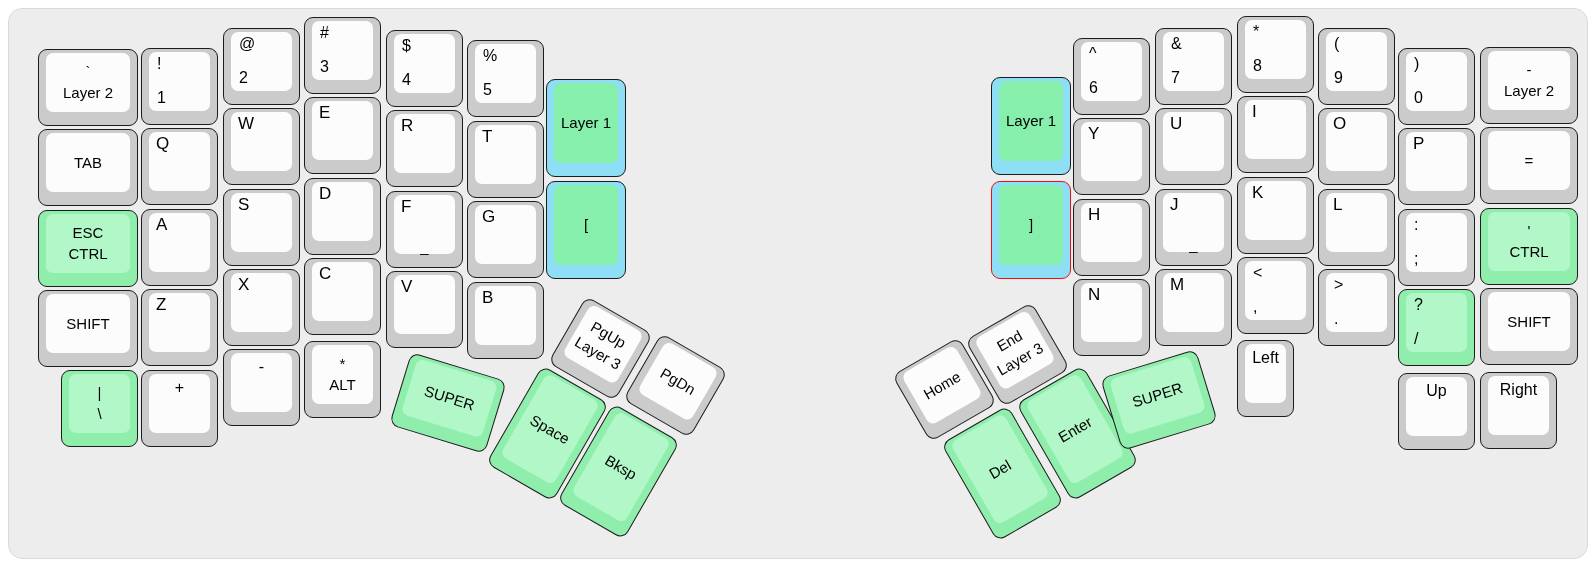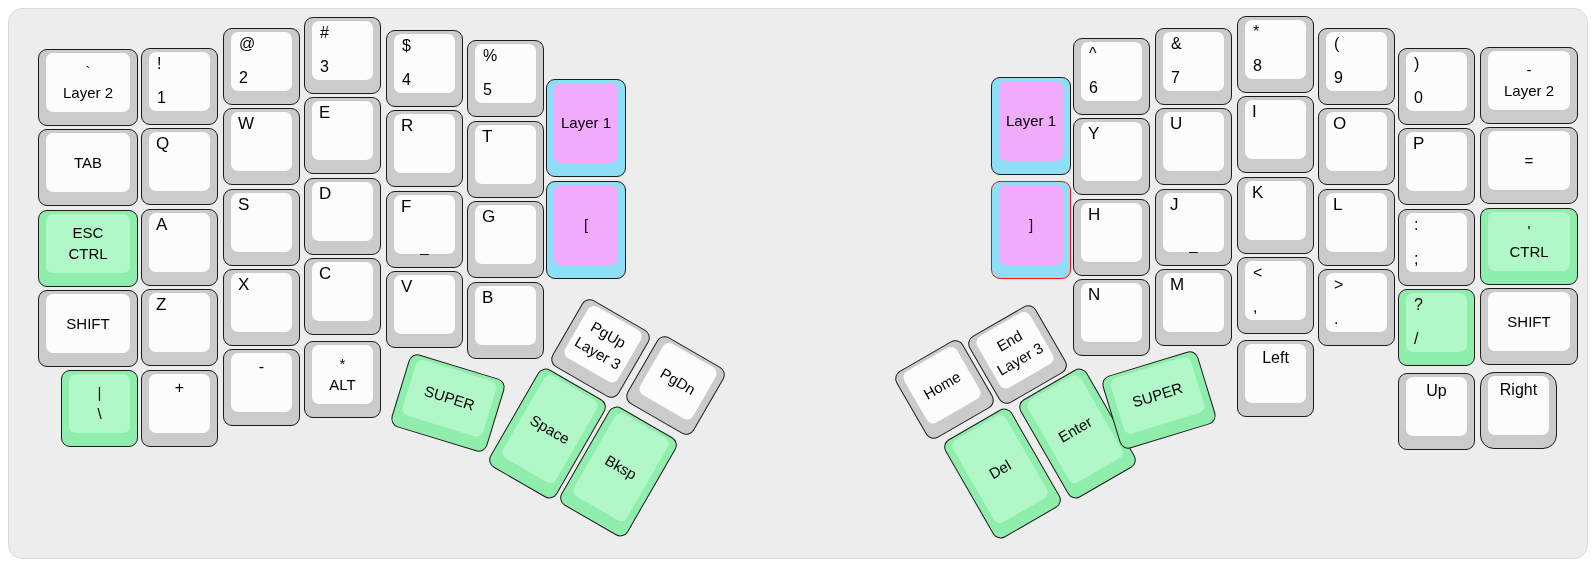--- a/index.html
+++ b/index.html
@@ -22,21 +22,21 @@
   .key.gray{background:#cbcbcb}
   .key.green{background:#90eeac}
   .key.blue{background:#8edff5}
   .key.hl{border-color:#ee1111}
   .cap{
     position:absolute;left:7px;right:7px;top:3px;bottom:13px;
     border-radius:7px;
   }
   .gray .cap{background:#fcfcfc}
   .green .cap{background:#b1f7c8}
-  .blue .cap{background:#f0abfc}
+  .blue .cap{background:#86efac}
   .legends{
     position:absolute;left:3px;right:3px;top:2px;bottom:2px;
     display:flex;flex-direction:column;color:#000;
   }
   .legends.center{align-items:center;justify-content:center;gap:3px}
   .legends.tc{align-items:center;justify-content:flex-start;padding-top:3px}
   .legends.tl{align-items:flex-start;justify-content:flex-start;padding:1px 0 0 4px}
   .legends.pair{align-items:flex-start;justify-content:flex-start;padding:1px 0 0 5px;gap:17px}
   .lg{white-space:nowrap;line-height:17px;font-size:16px}
   .center .lg{font-size:15px;line-height:18px}
@@ -405,21 +405,21 @@
       </div>
     </div>
     <div class="key gray" style="left: 1237px; top: 257px; width: 77px; height: 77px; z-index: 49;">
       <div class="cap">
         <div class="legends pair">
           <span class="lg l0">&lt;</span>
           <span class="lg l1">,</span>
         </div>
       </div>
     </div>
-    <div class="key gray" style="left: 1237px; top: 340px; width: 77px; height: 77px; z-index: 50;">
+    <div class="key gray" style="left: 1237px; top: 340px; width: 57px; height: 77px; z-index: 50;">
       <div class="cap">
         <div class="legends tc">
           <span class="lg l0">Left</span>
         </div>
       </div>
     </div>
     <div class="key gray" style="left: 1318px; top: 28px; width: 77px; height: 77px; z-index: 51;">
       <div class="cap">
         <div class="legends pair">
           <span class="lg l0">(</span>
@@ -510,21 +510,21 @@
         </div>
       </div>
     </div>
     <div class="key gray" style="left: 1480px; top: 288px; width: 98px; height: 77px; z-index: 64;">
       <div class="cap">
         <div class="legends center">
           <span class="lg l0">SHIFT</span>
         </div>
       </div>
     </div>
-    <div class="key gray" style="left: 1480px; top: 372px; width: 77px; height: 77px; z-index: 65; border-radius: 14px;">
+    <div class="key gray" style="left: 1480px; top: 372px; width: 77px; height: 77px; z-index: 65;">
       <div class="cap">
         <div class="legends tc">
           <span class="lg l0">Right</span>
         </div>
       </div>
     </div>
     <div class="key gray" style="left: 906px; top: 351px; width: 77px; height: 77px; z-index: 66; transform: rotate(-30deg);">
       <div class="cap">
         <div class="legends center">
           <span class="lg l0">Home</span>

